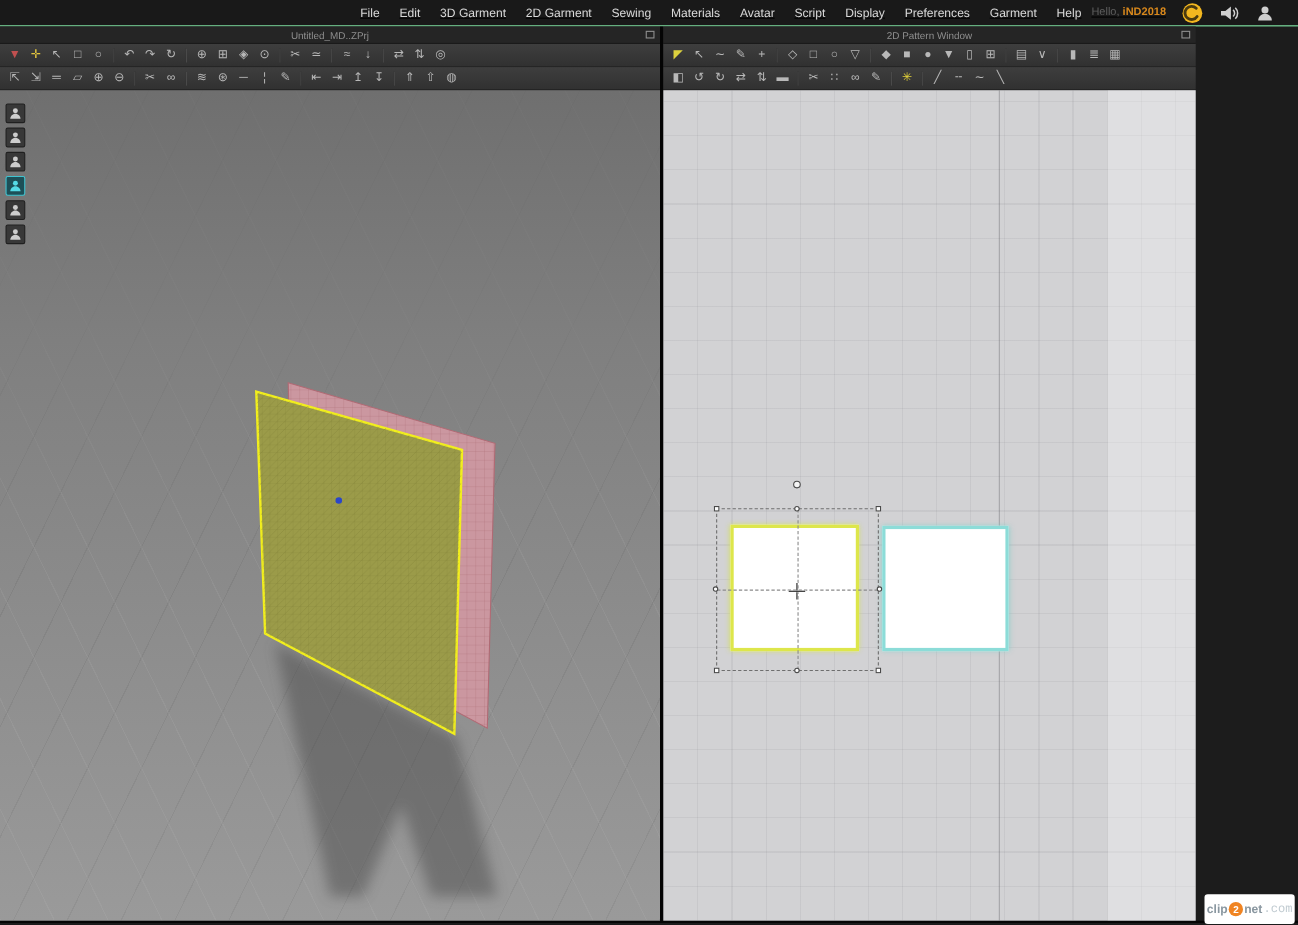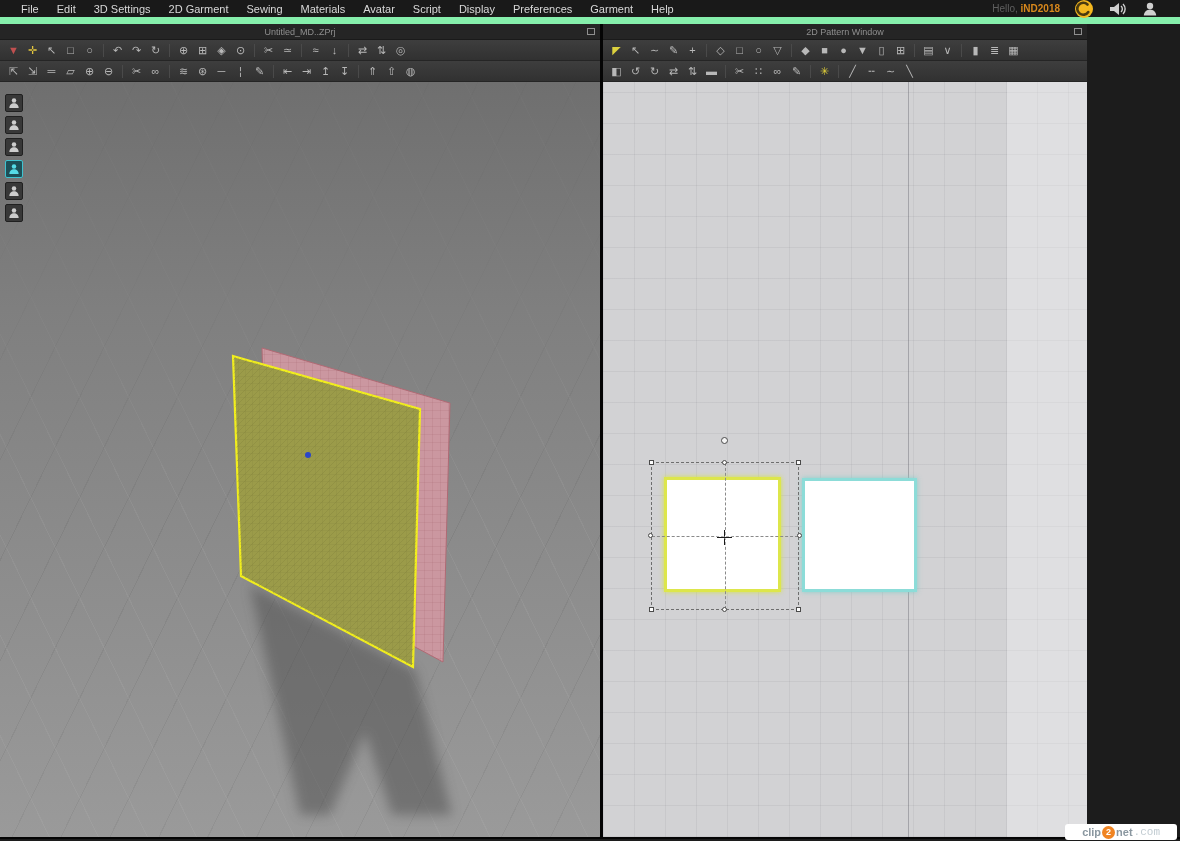--- a/index.html
+++ b/index.html
@@ -2,21 +2,21 @@
 <html><head>
 <meta charset="utf-8">
 <style>
   * { box-sizing: border-box; margin: 0; padding: 0; }
   html,body { width:1180px; height:841px; overflow:hidden; background:#000;
               font-family:"Liberation Sans", sans-serif; }
   .app { position:relative; width:1180px; height:841px; background:#1c1c1c; }
 
   
   .menubar { height:24px; background:#191919; display:flex; align-items:center;
-             justify-content:space-between; border-bottom:7px solid #86efac; }
+             justify-content:flex-end; border-bottom:1px solid #86efac;text-decoration:underline; }
   #menu-items { display:flex; padding-left:12px; }
   .menu-item { color:#d8d8d8; font-size:11px; line-height:24px; padding:0 9px; cursor:default; white-space:nowrap; }
   .menubar-right { display:flex; align-items:center; gap:14px; padding-right:22px; }
   .greeting { font-size:10px; color:#5f5f5f; }
   .user { color:#d8881c; font-weight:bold; }
   .hicon { display:flex; align-items:center; justify-content:center; }
 
   
   .workspace { display:flex; height:815px; border-bottom:2px solid #050505; }
   .panel { display:flex; flex-direction:column; }
@@ -78,37 +78,37 @@
   .rotate-handle { position:absolute; left:calc(50% - 4px); top:-26px; width:7px; height:7px;
     border:1px solid #4a4a4a; border-radius:50%; background:#f5f5f5; }
 
   .center-cross { position:absolute; left:114px; top:448px; width:15px; height:15px; }
   .center-cross::before { content:""; position:absolute; left:7px; top:0; width:1px; height:15px;
     background:#1a1a1a; box-shadow:0 0 0 0.5px rgba(255,255,255,0.7); }
   .center-cross::after { content:""; position:absolute; top:7px; left:0; height:1px; width:15px;
     background:#1a1a1a; box-shadow:0 0 0 0.5px rgba(255,255,255,0.7); }
 
   
-  .watermark { position:absolute; right:3px; bottom:1px; height:16px; background:#fff;
-    border-radius:3px; display:flex; align-items:center; padding:0 17px; gap:1px;
+  .watermark { position:absolute; right:3px; bottom:1px; height:27px; background:#fff;
+    border-radius:3px; display:flex; align-items:center; padding:0 2px; gap:1px;
     font-size:11px; font-weight:bold; color:#8a97a0; }
   .wm-badge { width:13px; height:13px; border-radius:50%; background:#f08422; color:#fff;
     display:flex; align-items:center; justify-content:center; font-size:9px; }
   .wm-com { color:#c2ccd2; font-weight:normal;font-family:Liberation Mono, monospace; }
 </style>
 </head>
 <body>
 
 <div class="app">
 
   <header class="menubar">
     <nav id="menu-items">
         <span class="menu-item">File</span>
         <span class="menu-item">Edit</span>
-        <span class="menu-item">3D Settings</span>
+        <span class="menu-item">3D Garment</span>
         <span class="menu-item">2D Garment</span>
         <span class="menu-item">Sewing</span>
         <span class="menu-item">Materials</span>
         <span class="menu-item">Avatar</span>
         <span class="menu-item">Script</span>
         <span class="menu-item">Display</span>
         <span class="menu-item">Preferences</span>
         <span class="menu-item">Garment</span>
         <span class="menu-item">Help</span>
       </nav>

